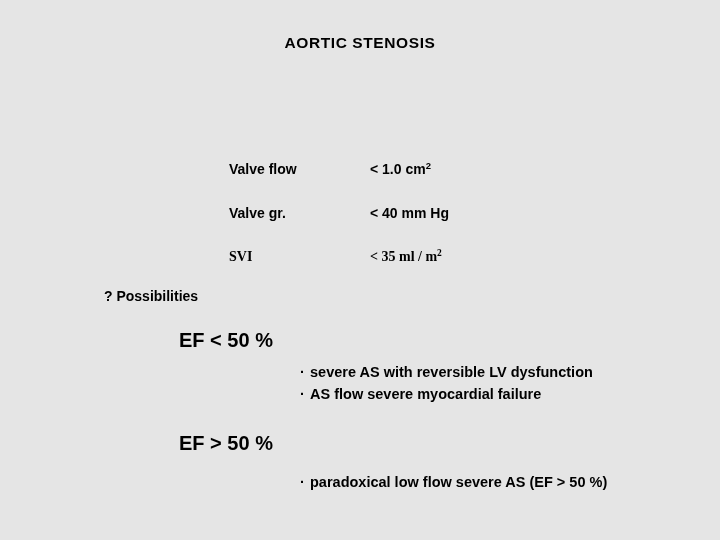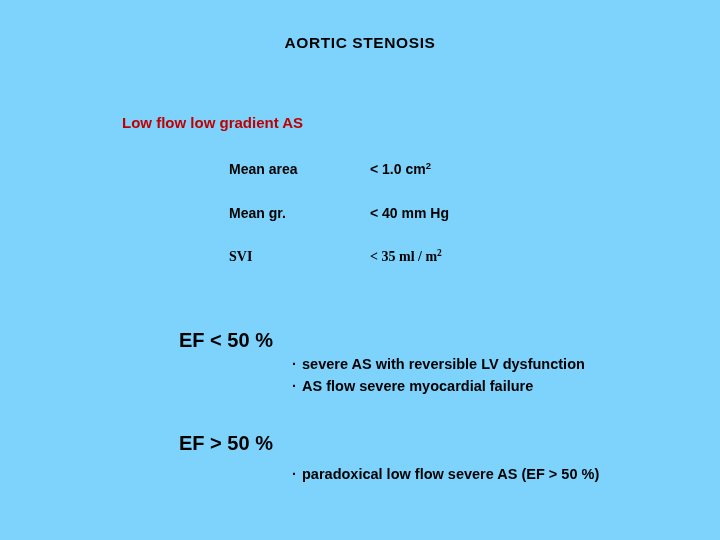--- a/index.html
+++ b/index.html
@@ -13,21 +13,21 @@
     position: relative;
     overflow: hidden;
     font-family: "Liberation Sans", sans-serif;
     color: #000000;
     -webkit-font-smoothing: none;
   }
 
   .slide {
     position: absolute;
     inset: 0;
-    background: #7dd3fc;
+    background: #e5e5e5;
   }
 
   
   .slide-title {
     position: absolute;
     left: 0;
     top: 33px;
     width: 720px;
     text-align: center;
     font-size: 15.5px;
@@ -107,21 +107,21 @@
     top: 0;
     font-size: 20px;
     font-weight: bold;
     line-height: 18px;
     white-space: nowrap;
   }
 
   .ef-bullets {
     position: absolute;
     left: 284px;
-    margin: 8px;
+    margin: 16px;
     padding: 0;
     list-style: none;
   }
   .ef-group-1 .ef-bullets { top: 14px; }
   .ef-group-2 .ef-bullets { top: 21px; }
 
   .ef-bullets li {
     font-size: 14.5px;
     font-weight: bold;
     line-height: 22px;
@@ -132,39 +132,39 @@
     width: 10px;
   }
 </style>
 </head>
 <body>
 
 <div class="slide">
 
   <div class="slide-title">AORTIC STENOSIS</div>
 
-  <div class="section-heading" style="color: rgb(192, 0, 0);">Low flow low gradient  AS</div>
 
   <table class="criteria-table">
     <tbody>
       <tr>
-        <td class="col-label">Mean area</td>
+        <td class="col-label">Valve flow</td>
         <td class="col-value"><span>&lt; 1.0 cm</span><sup>2</sup></td>
       </tr>
       <tr>
-        <td class="col-label">Mean gr.</td>
+        <td class="col-label">Valve gr.</td>
         <td class="col-value"><span>&lt; 40 mm Hg</span><sup></sup></td>
       </tr>
       <tr>
         <td class="col-label indent-label">SVI</td>
         <td class="col-value"><span>&lt; 35 ml / m</span><sup>2</sup></td>
       </tr>
     </tbody>
   </table>
 
+  <div class="possibilities-title">? Possibilities</div>
 
   <div class="ef-group-1">
     <div class="ef-label">EF &lt; 50 %</div>
     <ul class="ef-bullets">
       <li><span class="bullet-dot">·</span><span>severe AS with reversible LV dysfunction</span></li>
       <li><span class="bullet-dot">·</span><span>AS flow severe myocardial failure</span></li>
     </ul>
   </div>
 
   <div class="ef-group-2">

